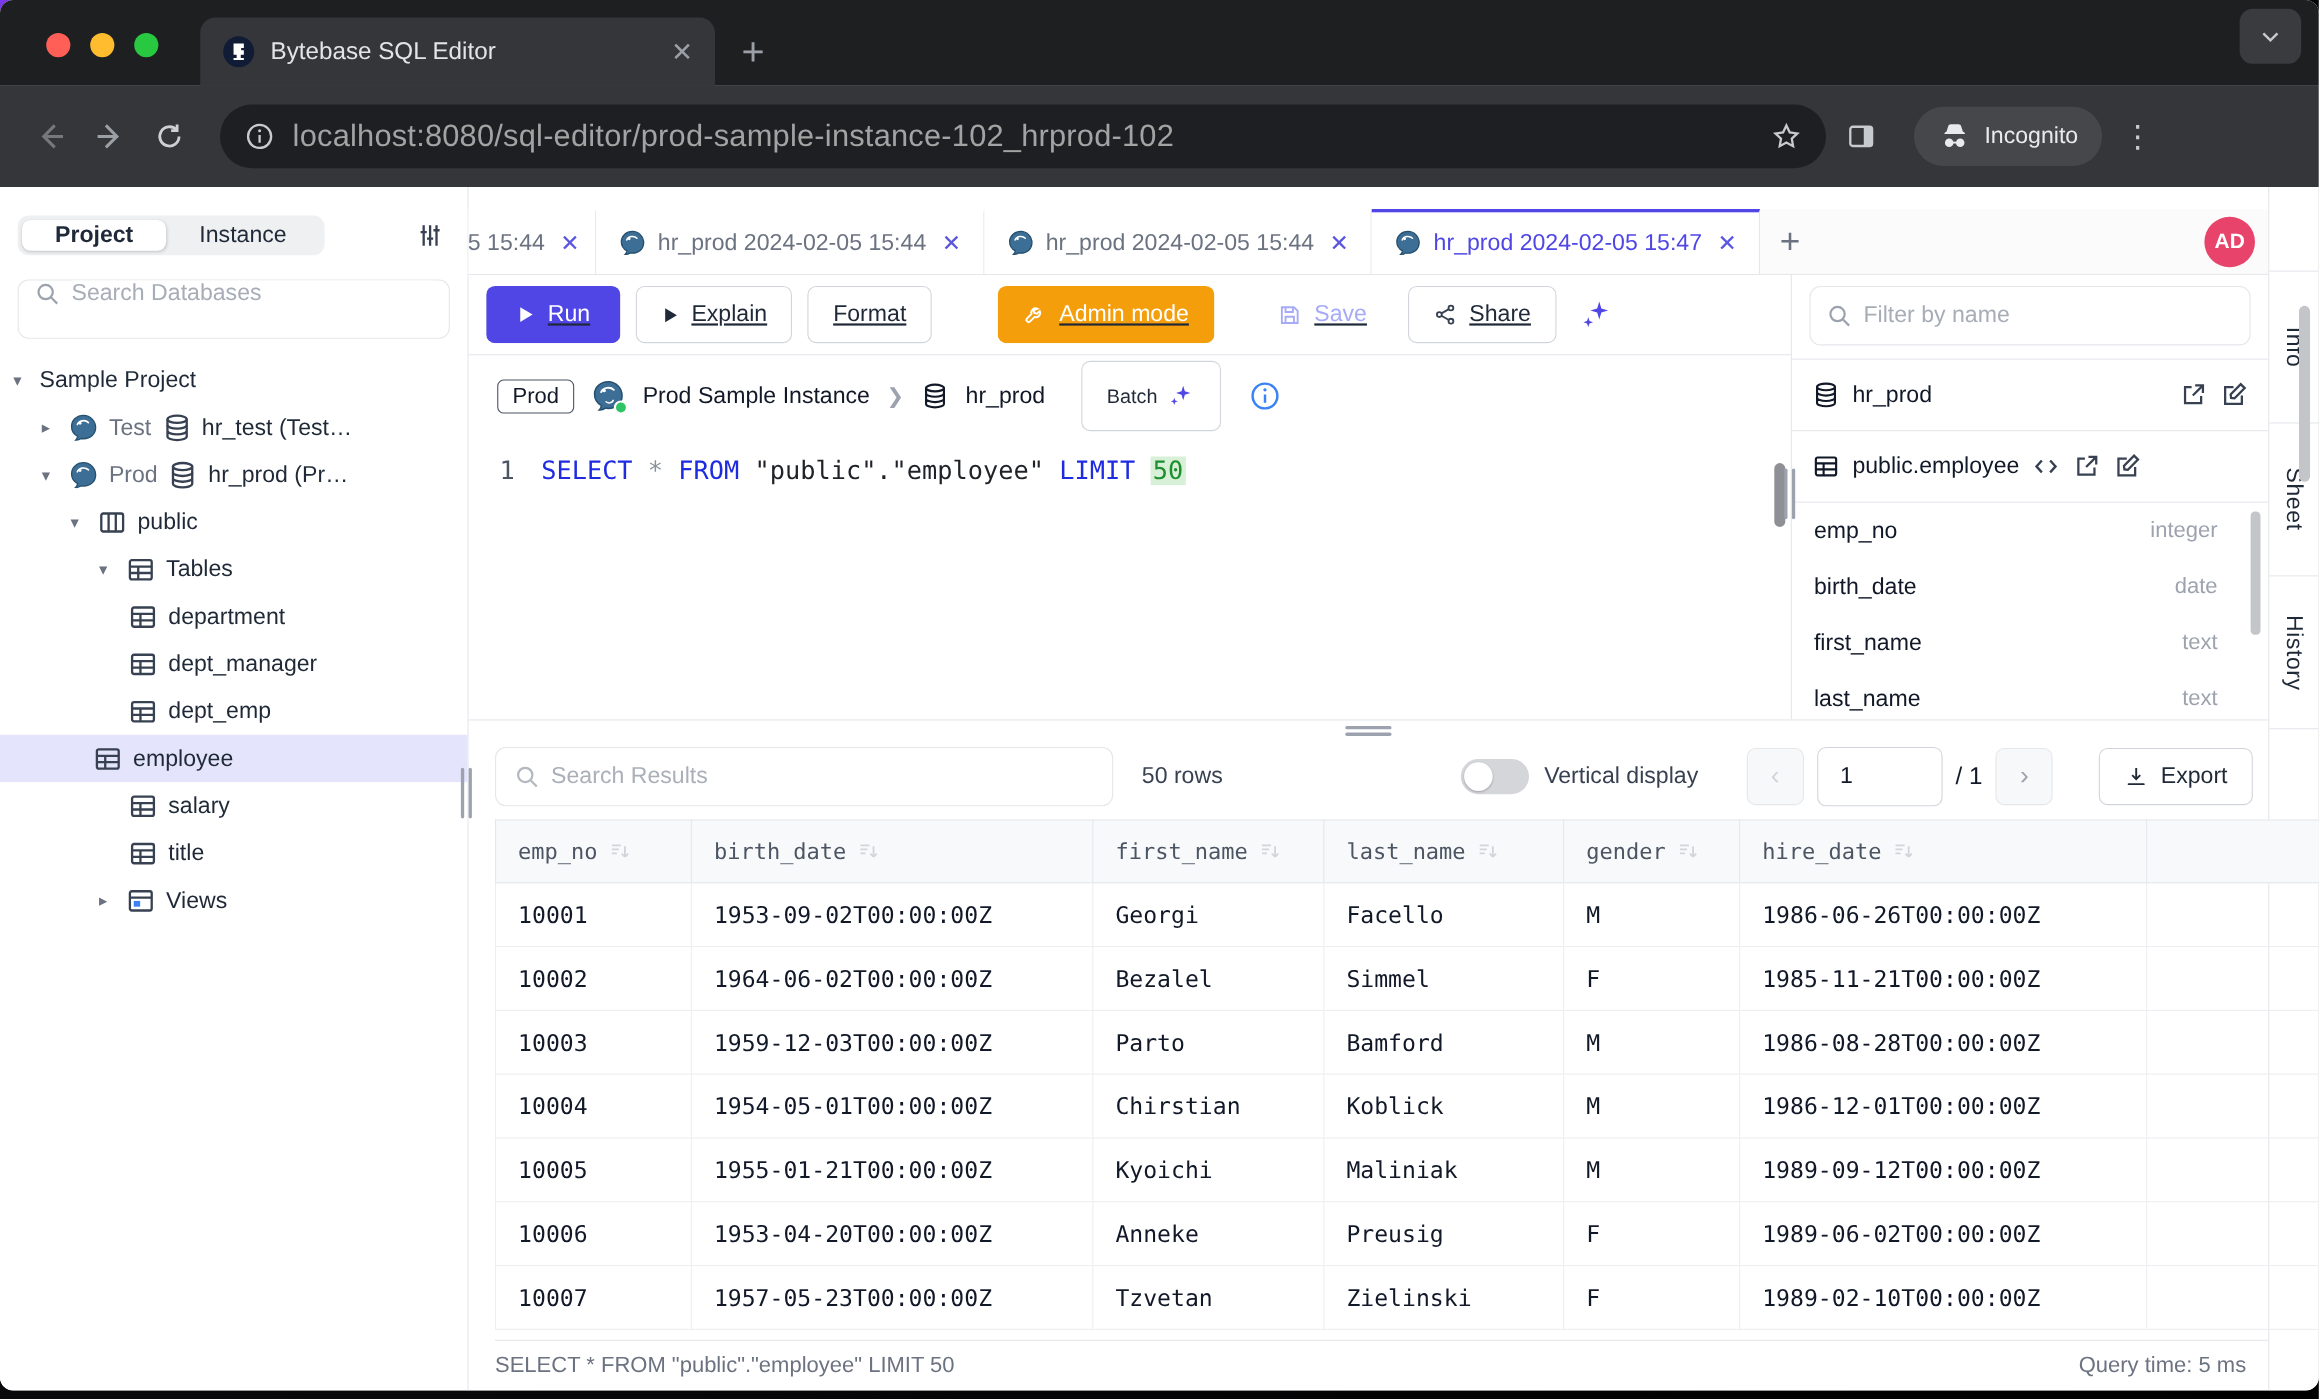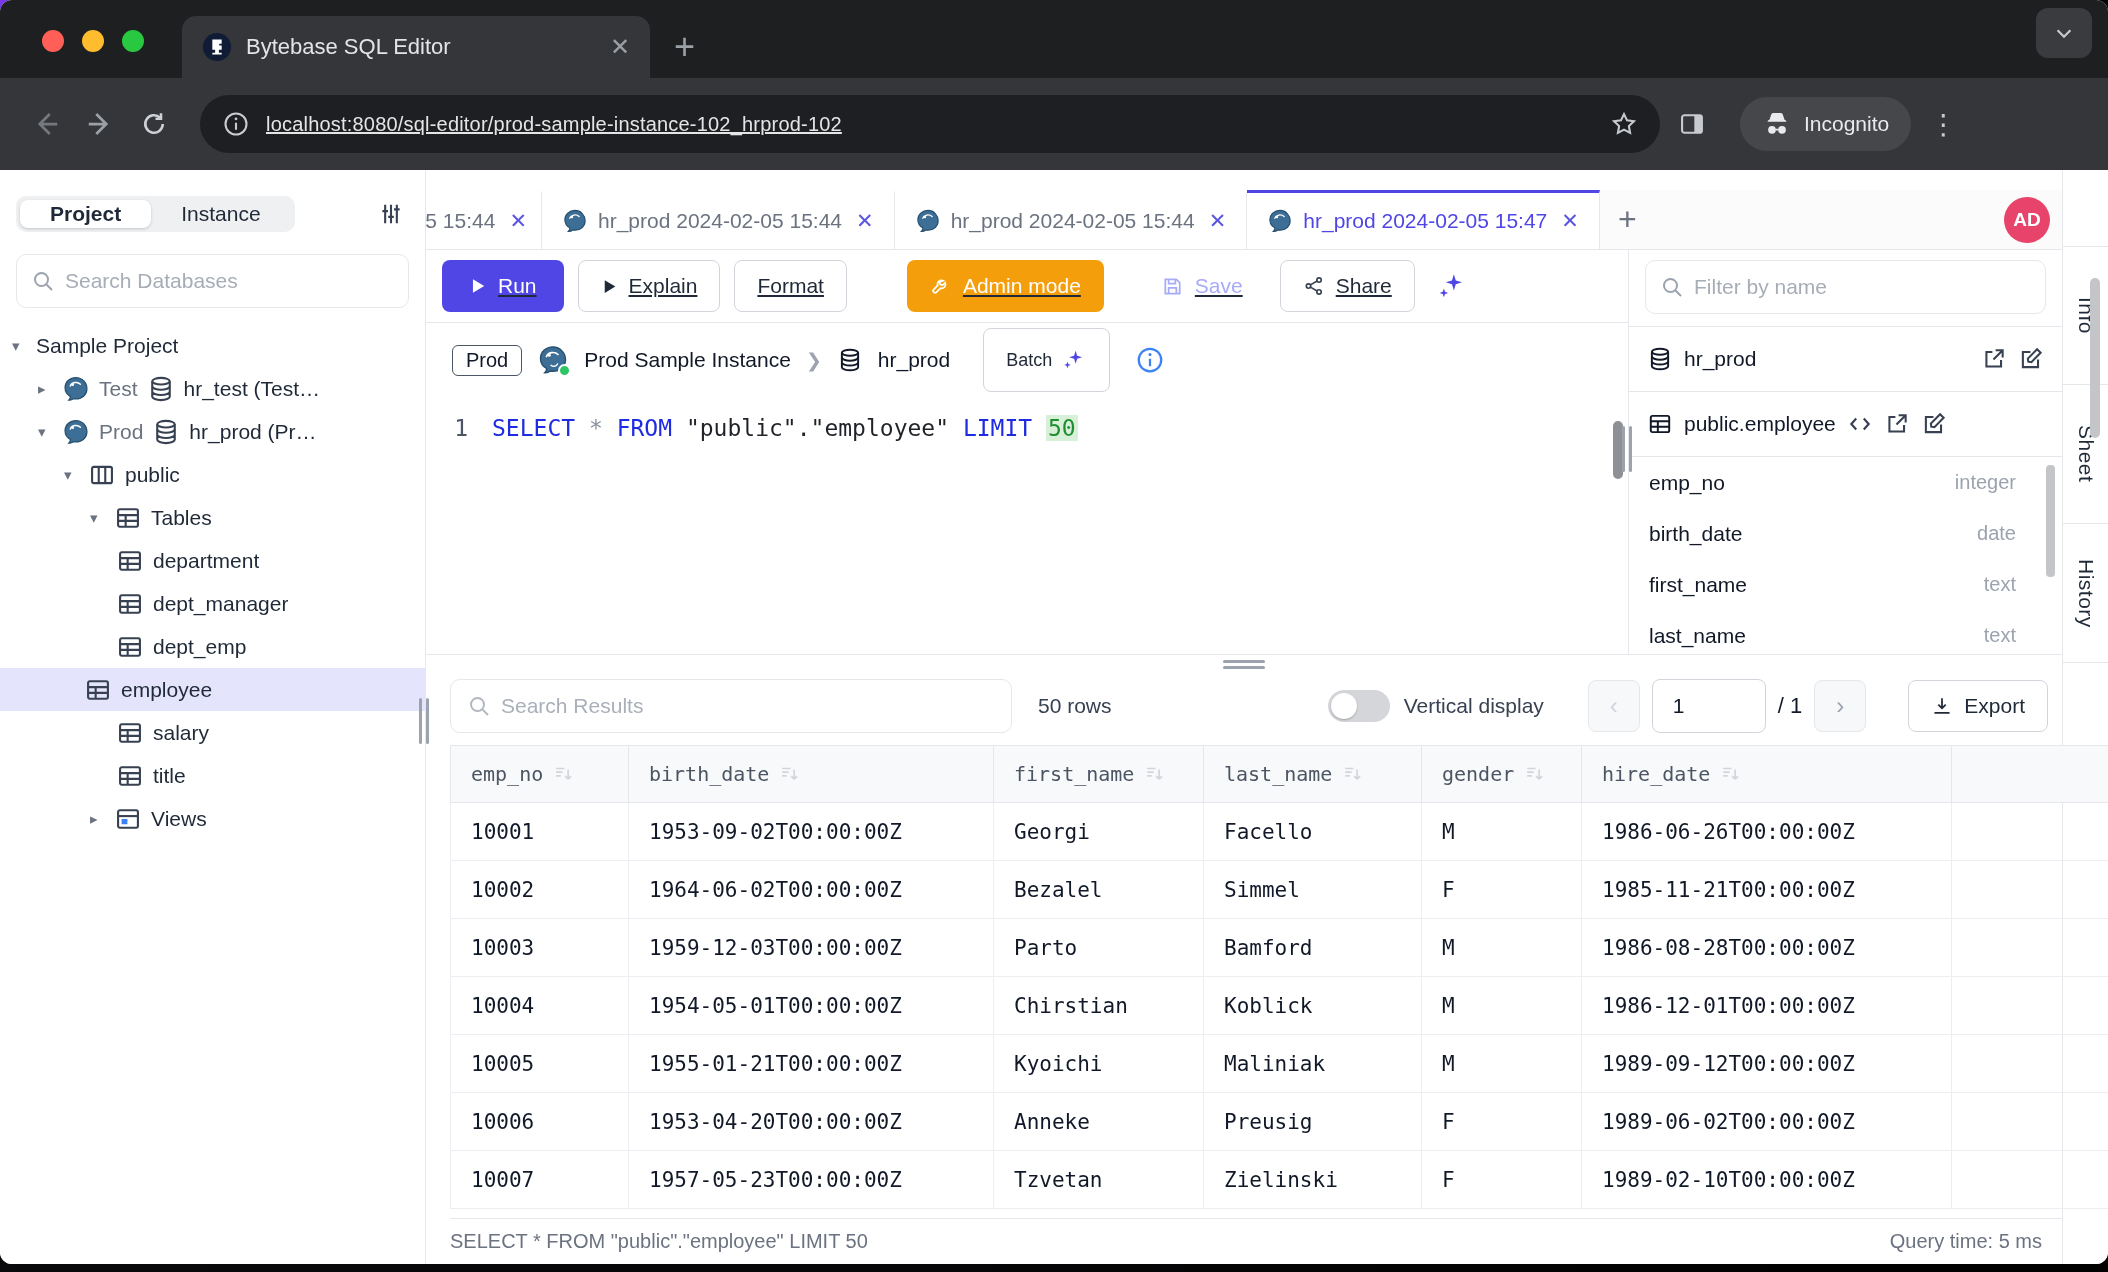--- a/index.html
+++ b/index.html
@@ -18,39 +18,39 @@
   .btab-title { color:#e2e4e8; font-size:22px; flex:1; white-space:nowrap; overflow:hidden; }
   .btab-close { color:#9aa0a6; font-size:24px; }
   .favicon { width:30px; height:30px; flex:0 0 auto; }
   .newtab { color:#9aa0a6; font-size:36px; font-weight:300; margin:0 0 10px 24px; }
   .tabmenu { position:absolute; right:16px; top:8px; width:56px; height:50px; background:#3a3b3f;
              border-radius:12px; display:flex; align-items:center; justify-content:center; color:#c7cace; }
   .toolbar-chrome { height:92px; background:#35363a; display:flex; align-items:center; padding:0 24px; gap:10px; }
   .nav-ic { width:44px; height:44px; display:flex; align-items:center; justify-content:center; }
   .urlpill { flex:1; max-width:1460px; height:58px; background:#1e1f22; border-radius:29px;
              display:flex; align-items:center; padding:0 22px; gap:16px; margin-left:14px; }
-  .urltext { color:#e5e5e5; font-size:20px; font-weight:500; letter-spacing:.2px; flex:1;
-             white-space:nowrap; overflow:hidden;text-decoration:underline; }
+  .urltext { color:#a3a3a3; font-size:28px; font-weight:500; letter-spacing:.2px; flex:1;
+             white-space:nowrap; overflow:hidden; }
   .incog { height:54px; background:#45474b; border-radius:27px; display:flex; align-items:center;
            gap:12px; padding:0 22px; margin-left:16px; }
   .incog span { color:#e8eaed; font-size:21px; }
 
   
   .app { display:flex; height:1094px; background:#fff; position:relative; color:#1f2937; }
 
   
   .sidebar { width:426px; border-right:1px solid #e5e7eb; padding-top:26px; flex:0 0 auto;
              display:flex; flex-direction:column; }
   .sb-head { display:flex; align-items:center; margin:0 20px 0 16px; }
   .seg { background:#eef0f2; border-radius:10px; padding:4px; display:flex; }
   .seg-item { height:28px; display:flex; align-items:center; padding:0 30px; font-size:21px; color:#1f2937; border-radius:8px; }
   .seg-item.active { background:#fff; box-shadow:0 1px 3px rgba(0,0,0,.18); font-weight:600; }
   .sb-sliders { margin-left:auto; color:#374151; }
   .sb-search { margin:22px 16px 12px; height:54px; border:1px solid #e5e7eb; border-radius:10px;
-               display:flex; align-items:center; padding:0 14px; gap:10px; color:#9ca3af; }
+               display:flex; align-items:flex-start; padding:0 14px; gap:10px; color:#9ca3af; }
   .sb-search input { border:0; outline:0; flex:1; font-size:21px; color:#374151; font-family:inherit; }
   .sb-search input::placeholder { color:#a7adb7; }
   .tree { margin-top:4px; }
   .trow { height:43px; display:flex; align-items:center; font-size:21px; color:#1f2937; white-space:nowrap; }
   .trow.sel { background:#e4e4fc; }
   .caret { width:24px; color:#6b7280; font-size:15px; flex:0 0 auto; }
   .ticon { width:28px; height:28px; margin-right:9px; flex:0 0 auto; color:#374151; }
   .tenv { color:#6b7280; margin-right:9px; }
   .tlabel { overflow:hidden; text-overflow:ellipsis; }
 

